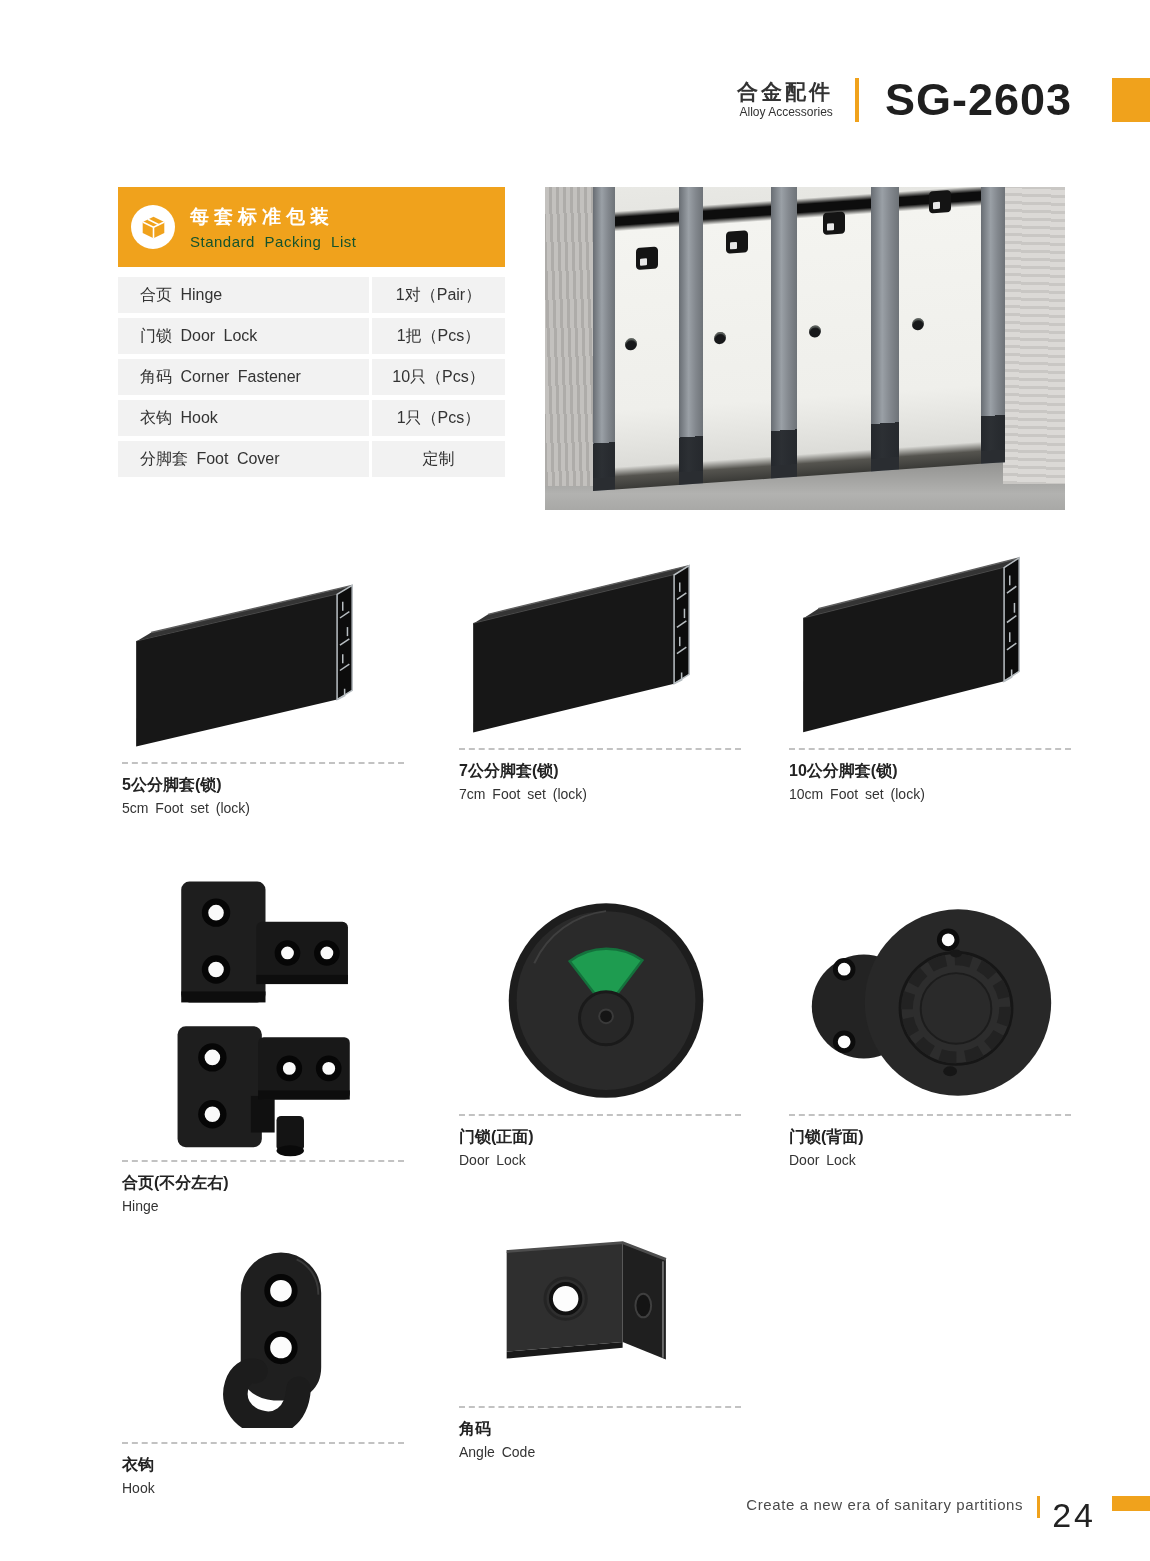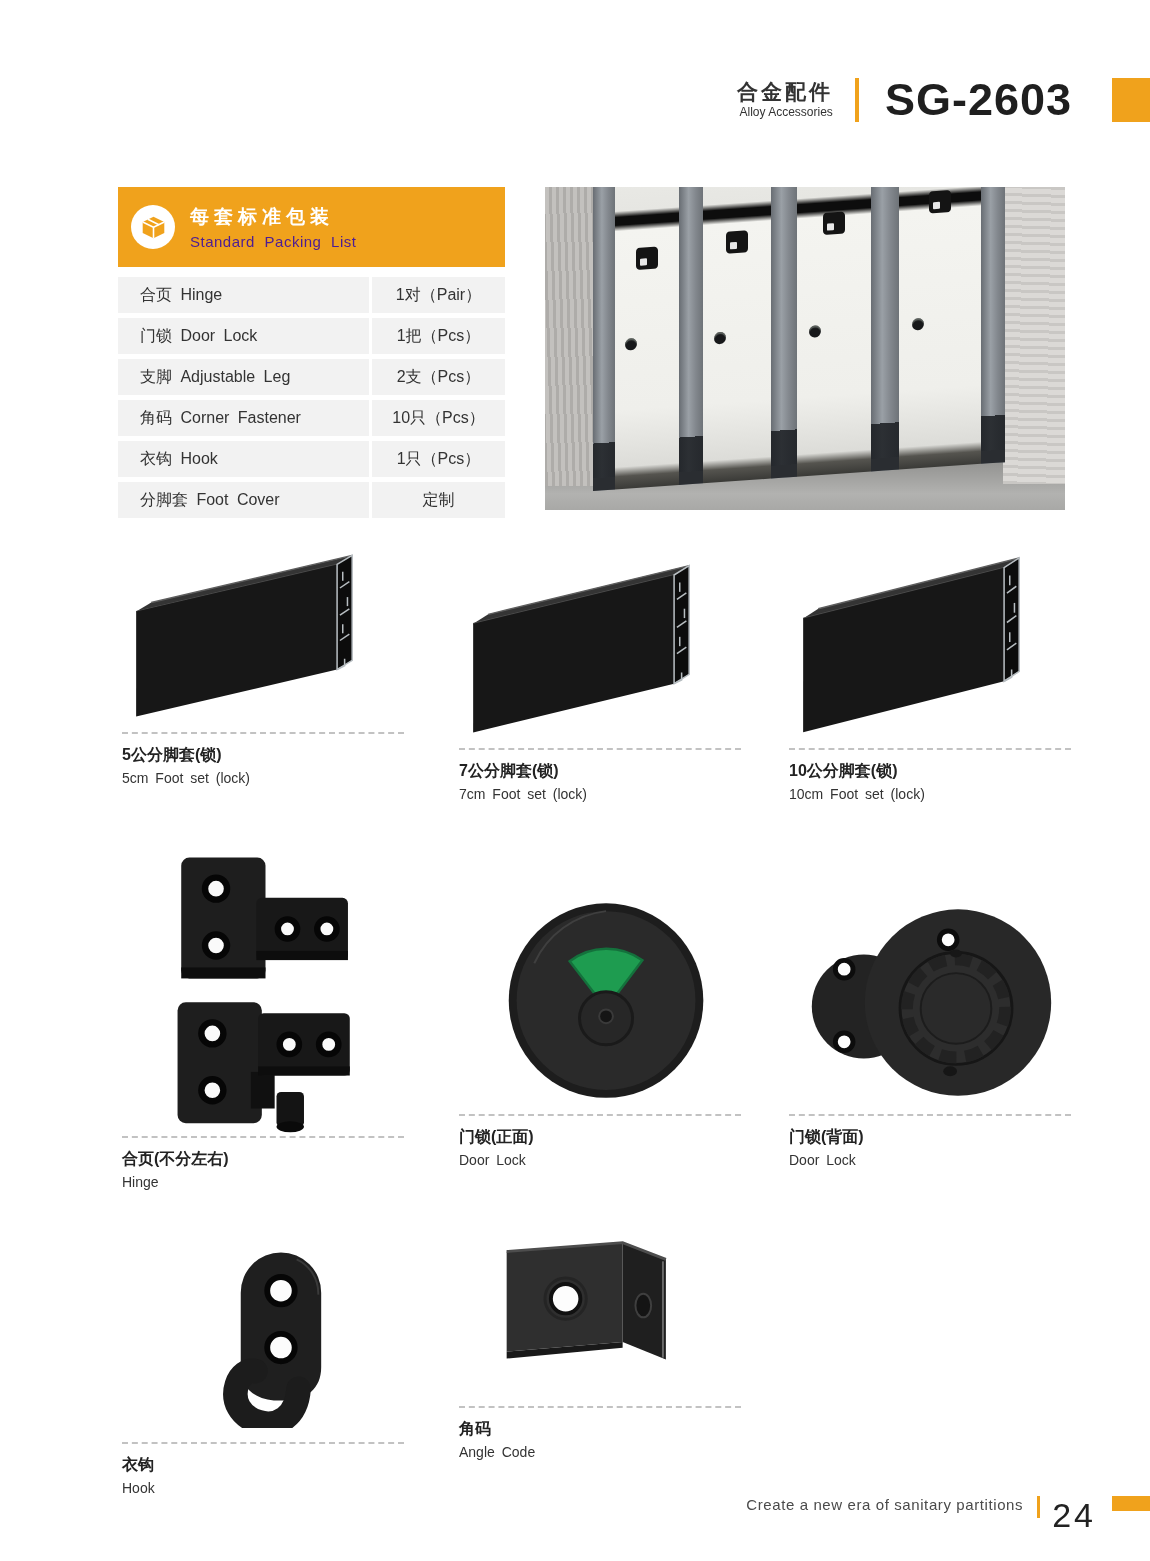--- a/index.html
+++ b/index.html
@@ -13,21 +13,21 @@
   .cat-zh{font-size:21px;font-weight:bold;letter-spacing:3px;color:#333;}
   .cat-en{font-size:12px;color:#333;margin-top:2px;}
   .header-divider{width:4px;height:44px;background:#F0A21C;margin:0 26px 0 22px;}
   .model{font-size:45px;font-weight:800;letter-spacing:1px;color:#1f1f1f;}
   .header-block{width:38px;height:44px;background:#F0A21C;margin-left:40px;}
   
   .packing{position:absolute;left:118px;top:187px;width:387px;}
   .packing-header{height:80px;background:#F0A21C;display:flex;align-items:center;padding-left:13px;gap:15px;box-sizing:border-box;}
   .packing-icon{width:44px;height:44px;border-radius:50%;background:#fff;display:flex;align-items:center;justify-content:center;flex:0 0 auto;}
   .pt-zh{color:#fff;font-size:19px;font-weight:bold;letter-spacing:5px;}
-  .pt-en{color:#4c1d95;font-size:15px;letter-spacing:0.5px;word-spacing:5px;margin-top:3px;}
+  .pt-en{color:#14532d;font-size:15px;letter-spacing:0.5px;word-spacing:5px;margin-top:3px;}
   .packing-table{margin-top:10px;display:flex;flex-direction:column;gap:5px;}
   .prow{display:flex;gap:3px;height:36px;}
   .pcell-l{flex:1;background:#F2F2F2;display:flex;align-items:center;padding-left:22px;font-size:16px;color:#333;word-spacing:4px;}
   .pcell-r{width:133px;background:#F2F2F2;display:flex;align-items:center;justify-content:center;font-size:16px;color:#333;}
   
   .photo{position:absolute;left:545px;top:187px;width:520px;height:323px;overflow:hidden;background:#d6d4d1;}
   .wall-left{position:absolute;left:0;top:0;width:50px;height:calc(100% - 24px);
     background:repeating-linear-gradient(88deg,#aeaca9 0 3px,#c3c1be 3px 7px);}
   .wall-right{position:absolute;right:0;top:0;width:62px;height:calc(100% - 26px);
     background:repeating-linear-gradient(2deg,#c9c7c4 0 3px,#dbd9d6 3px 8px);}
@@ -94,24 +94,20 @@
     <div class="packing-table">
       <div class="prow">
         <div class="pcell-l">合页 Hinge</div>
         <div class="pcell-r">1对（Pair）</div>
       </div>
       <div class="prow">
         <div class="pcell-l">门锁 Door Lock</div>
         <div class="pcell-r">1把（Pcs）</div>
       </div>
       <div class="prow">
-        <div class="pcell-l">支脚 Adjustable Leg</div>
-        <div class="pcell-r">2支（Pcs）</div>
-      </div>
-      <div class="prow">
         <div class="pcell-l">角码 Corner Fastener</div>
         <div class="pcell-r">10只（Pcs）</div>
       </div>
       <div class="prow">
         <div class="pcell-l">衣钩 Hook</div>
         <div class="pcell-r">1只（Pcs）</div>
       </div>
       <div class="prow">
         <div class="pcell-l">分脚套 Foot Cover</div>
         <div class="pcell-r">定制</div>
@@ -141,21 +137,21 @@
       </div>
       <div class="pilaster p4"></div>
       <div class="door d4">
         <div class="sign"></div>
         <div class="knob"></div>
       </div>
       <div class="pilaster p5"></div>
     </div>
   </div>
 
-  <div class="product" style="left:122px;top:536px;">
+  <div class="product" style="left:122px;top:566px;">
     <div class="img-wrap" style="height:196px;padding-bottom:10px;box-sizing:border-box;">
       <svg width="283" height="172" viewBox="0 0 300 190" preserveAspectRatio="none">
         <polygon points="15,68 228,16 244,6 31,58" fill="#343434"></polygon>
         <line x1="15" y1="68" x2="228" y2="16" stroke="#4e4e4e" stroke-width="1.5"></line>
         <line x1="31" y1="58" x2="244" y2="6" stroke="#5e5e5e" stroke-width="1.5"></line>
         <polygon points="15,68 228,16 228,132 15,184" fill="#171717"></polygon>
         <polygon points="228,16 244,6 244,122 228,132" fill="#0c0c0c"></polygon>
         <g stroke="#b7bdc1" stroke-width="1.6" fill="none">
           <path d="M228,16 L244,6 L244,122 L228,132 Z"></path>
           <path d="M231,42 L241,35"></path>
@@ -219,21 +215,21 @@
           <path d="M228,132 l8,-4 v-8"></path>
         </g>
       </svg>
     </div>
     <div class="plabel">
       <div class="lbl-zh">10公分脚套(锁)</div>
       <div class="lbl-en">10cm Foot set (lock)</div>
     </div>
   </div>
 
-  <div class="product" style="left:122px;top:848px;">
+  <div class="product" style="left:122px;top:872px;">
     <div class="img-wrap" style="height:288px;padding-left:18px;box-sizing:border-box;">
       <svg width="262" height="284" viewBox="0 0 280 310">
         <g fill="#1e1e1e">
           <rect x="42" y="6" width="92" height="132" rx="9"></rect>
           <rect x="42" y="126" width="92" height="12" fill="#0d0d0d"></rect>
           <rect x="124" y="50" width="100" height="68" rx="6" fill="#181818"></rect>
           <rect x="124" y="108" width="100" height="10" fill="#0d0d0d"></rect>
           <rect x="38" y="164" width="92" height="132" rx="9"></rect>
           <rect x="118" y="240" width="26" height="40" fill="#101010"></rect>
           <rect x="126" y="176" width="100" height="68" rx="6" fill="#181818"></rect>

